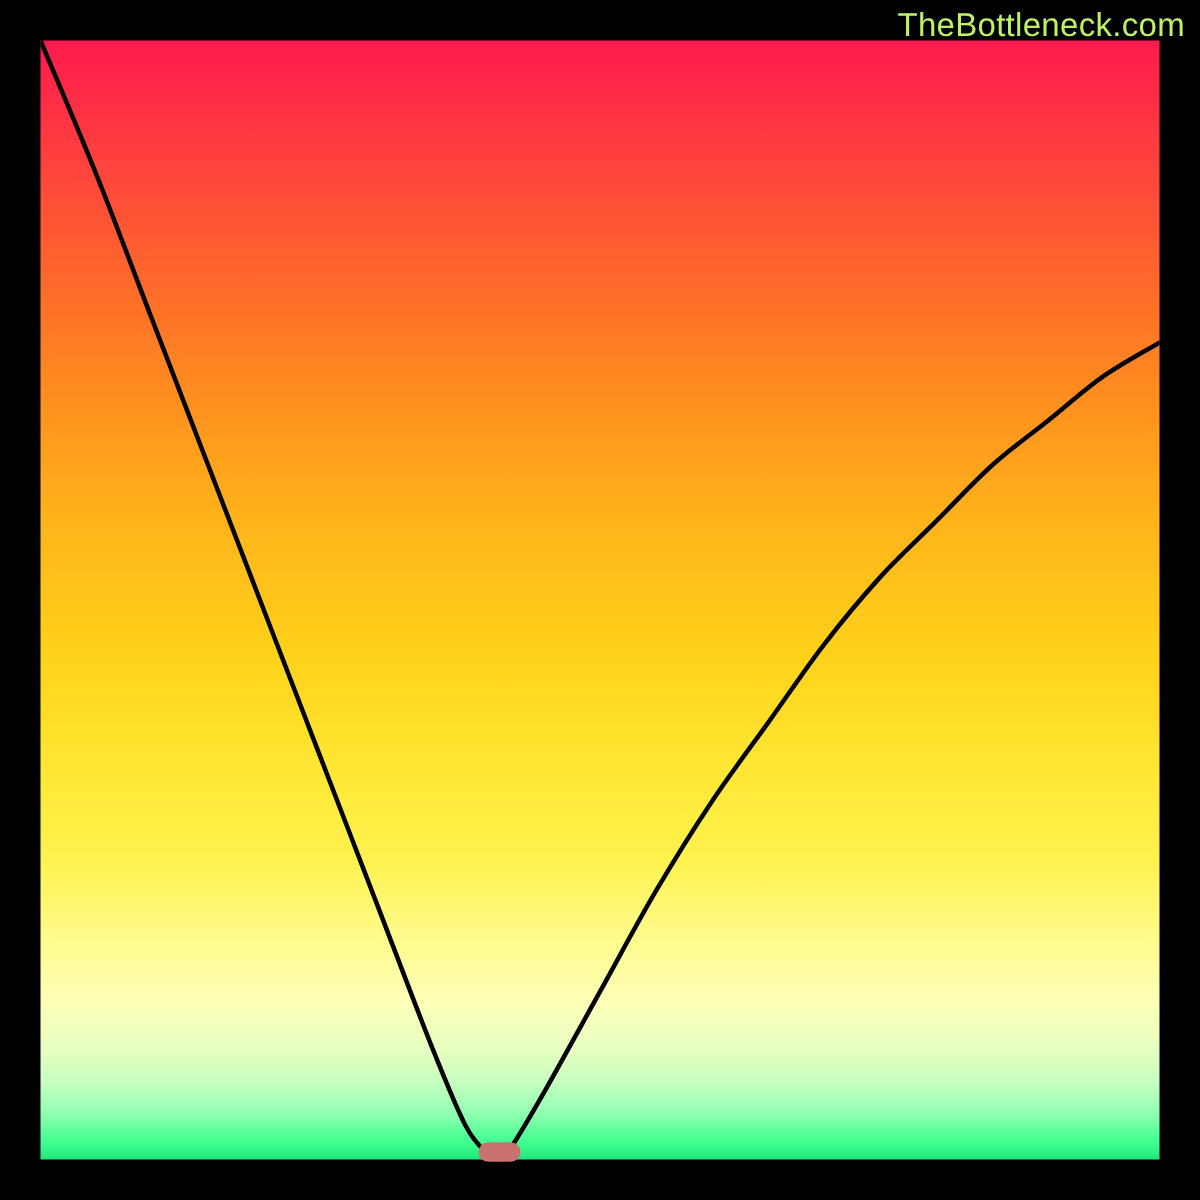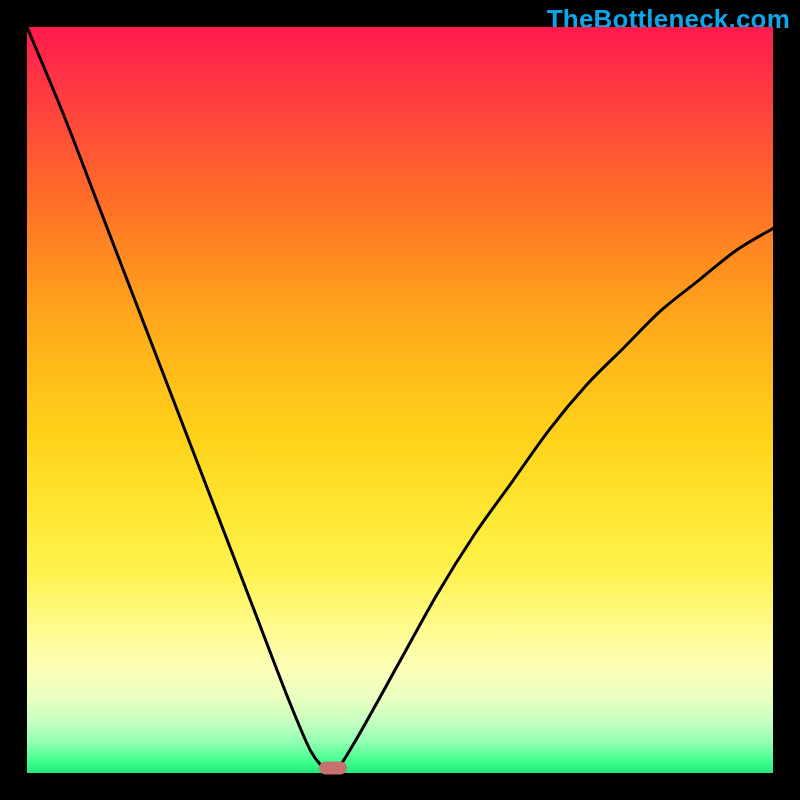--- a/index.html
+++ b/index.html
@@ -55,24 +55,24 @@
     width: 28px;
     height: 13px;
     border-radius: 7px;
     background: #c97070;
     transform: translate(-50%, -50%);
   }
   .watermark {
     position: absolute;
     top: 4px;
     right: 10px;
-    color: #0ea5e9;
-    font-size: 26px;
+    color: #bef264;
+    font-size: 22px;
     letter-spacing: 0.2px;
-    font-weight: 700;
+    font-weight: 400;
   }
 </style>
 </head>
 <body>
 
 <div class="frame">
   <div class="watermark">TheBottleneck.com</div>
 
   <div class="plot">
     <svg class="curve-svg" viewBox="0 0 746 746" preserveAspectRatio="none">

